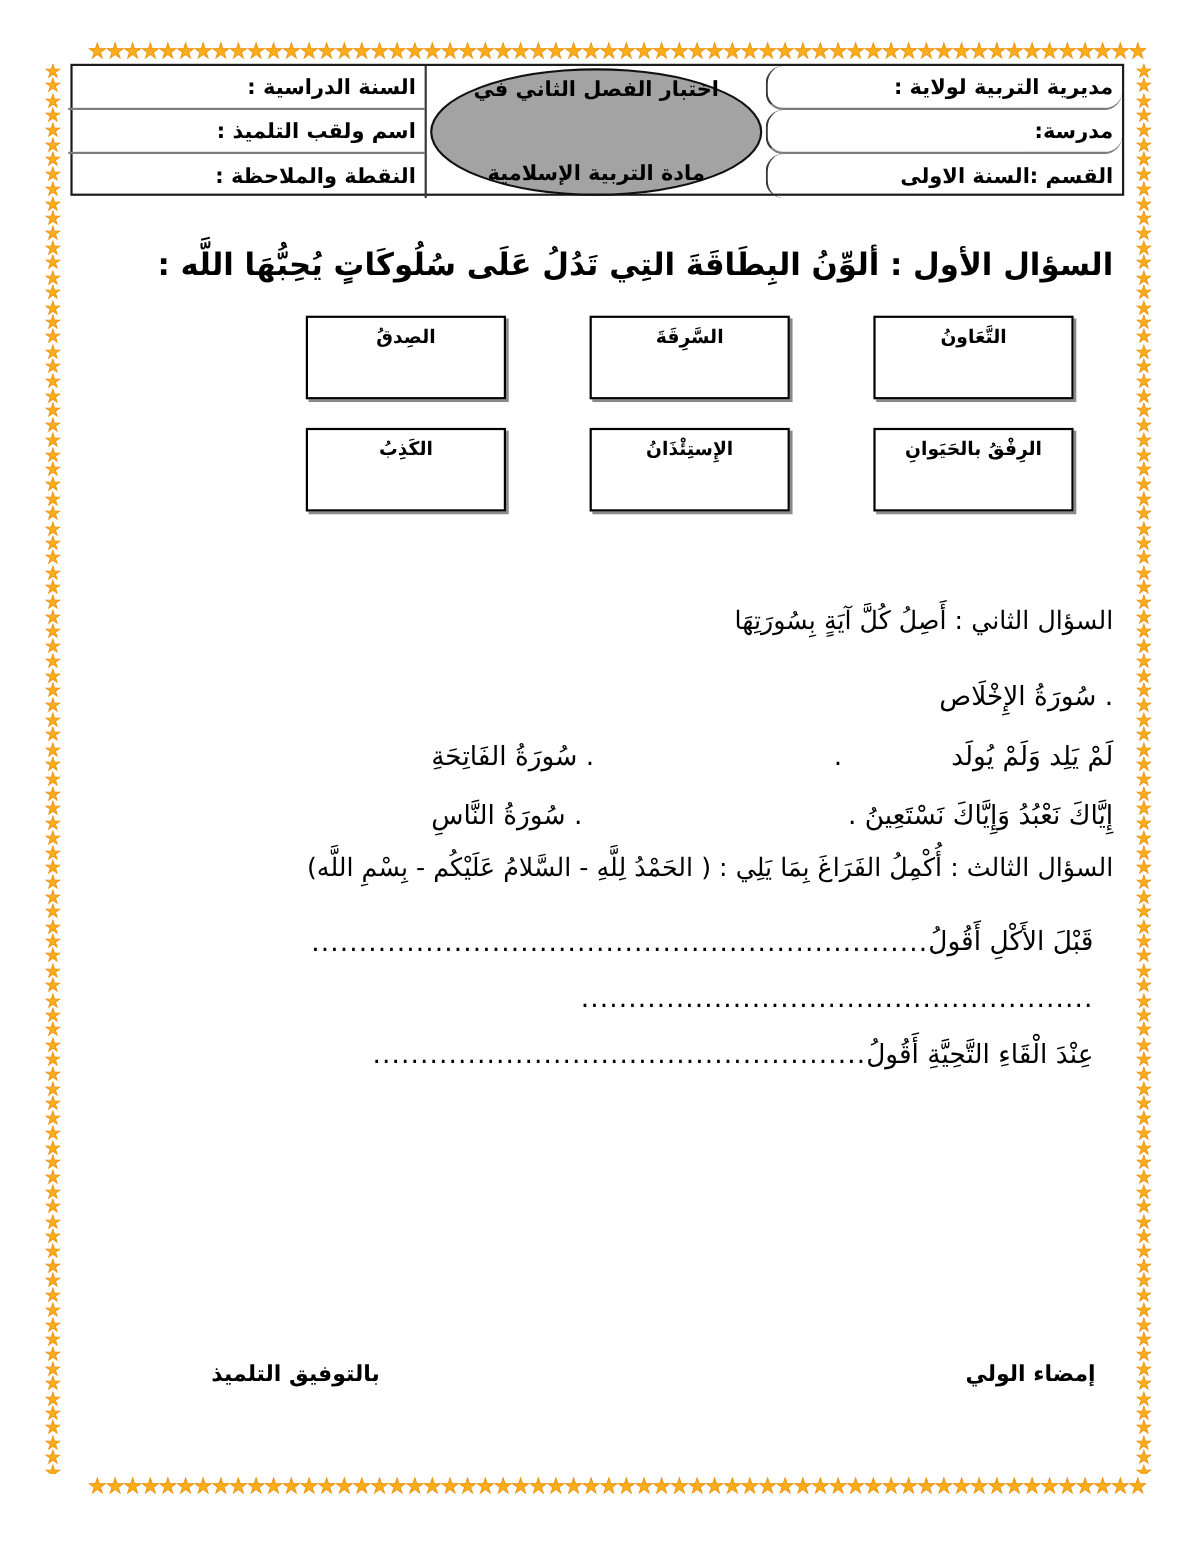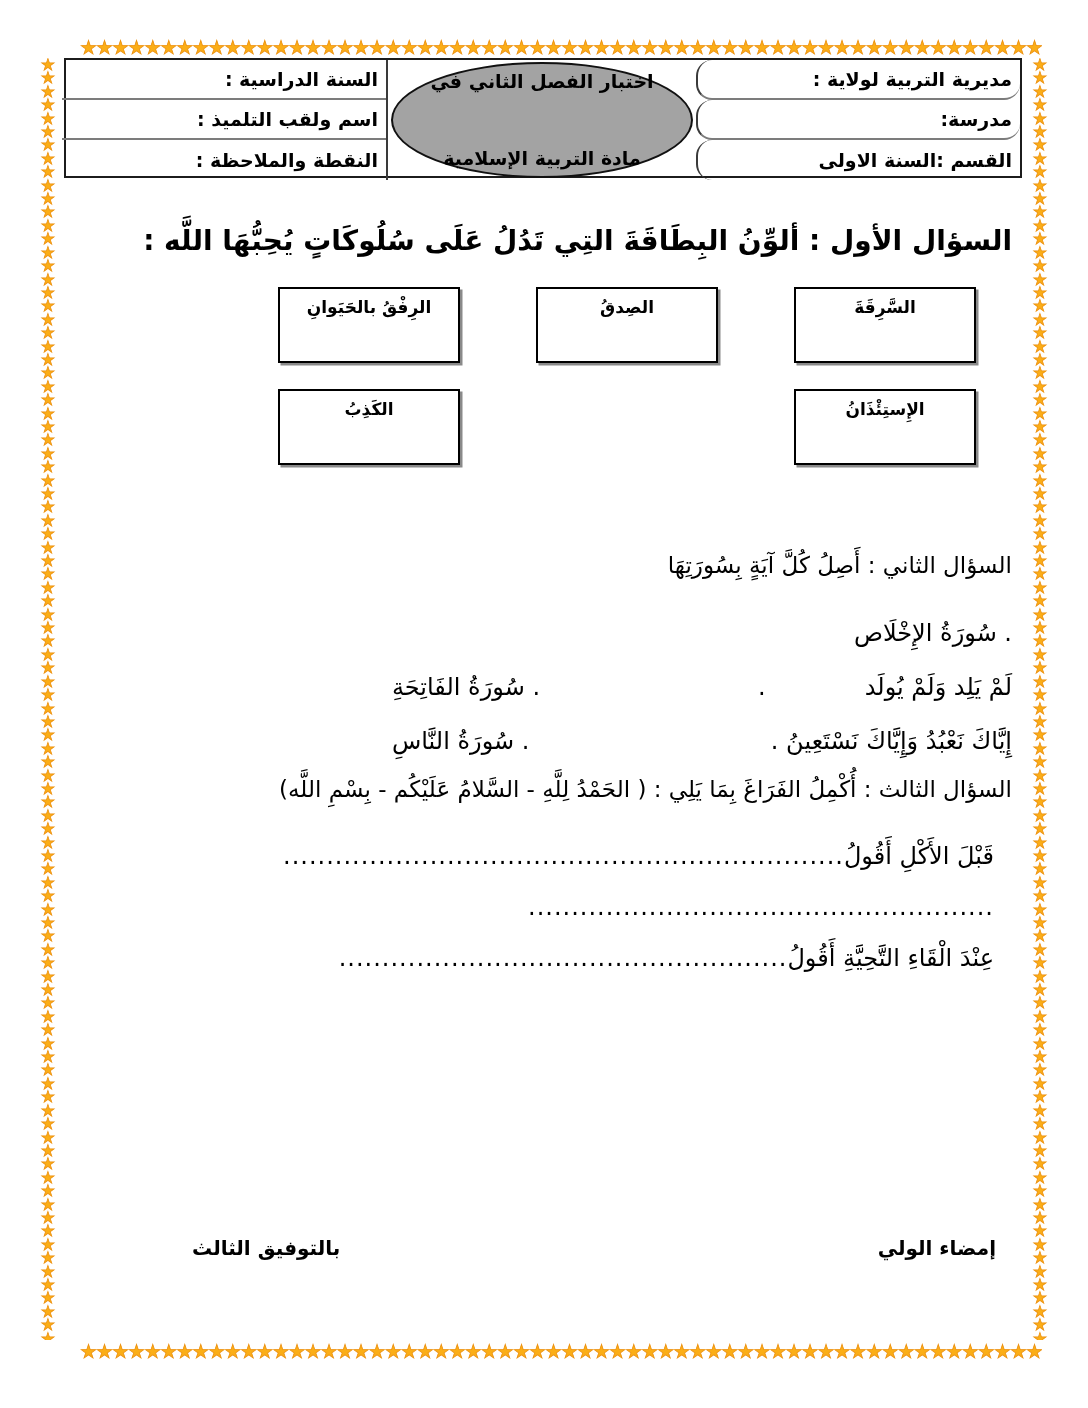--- a/index.html
+++ b/index.html
@@ -281,20 +281,21 @@
 
     <div class="ht-cell ht-sep ht-vline" style="grid-column:1;grid-row:2;">مدرسة:</div>
     <div class="ht-cell ht-sep" style="grid-column:3;grid-row:2;">اسم ولقب التلميذ :</div>
 
     <div class="ht-cell ht-vline" style="grid-column:1;grid-row:3;">القسم :السنة الاولى</div>
     <div class="ht-cell" style="grid-column:3;grid-row:3;">النقطة والملاحظة :</div>
   </div>
 
   <div class="q1-title">السؤال الأول :  ألوِّنُ البِطَاقَةَ التِي تَدُلُ عَلَى سُلُوكَاتٍ يُحِبُّهَا اللَّه :</div>
   <div class="cards">
+    <div class="card">التَّعَاونُ</div>
     <div class="card">السَّرِقَةَ</div>
     <div class="card">الصِدقُ</div>
     <div class="card">الرِفْقُ بالحَيَوانِ</div>
     <div class="card">الإِستِئْذَانُ</div>
     <div class="card">الكَذِبُ</div>
   </div>
 
   <div class="q2-title">السؤال الثاني : أَصِلُ كُلَّ آيَةٍ بِسُورَتِهَا</div>
   <div class="pairs">
     <div class="pair-row">
@@ -320,16 +321,16 @@
       <span class="fill-leader">......................................................</span>
     </div>
     <div class="fill-line fill-line-3">
       <span class="fill-label">عِنْدَ الْقَاءِ التَّحِيَّةِ أَقُولُ</span>
       <span class="fill-leader">....................................................</span>
     </div>
   </div>
 
   <div class="footer">
     <span>إمضاء الولي</span>
-    <span>بالتوفيق الثالث</span>
+    <span>بالتوفيق التلميذ</span>
   </div>
 
 </div>
 
 </body></html>

